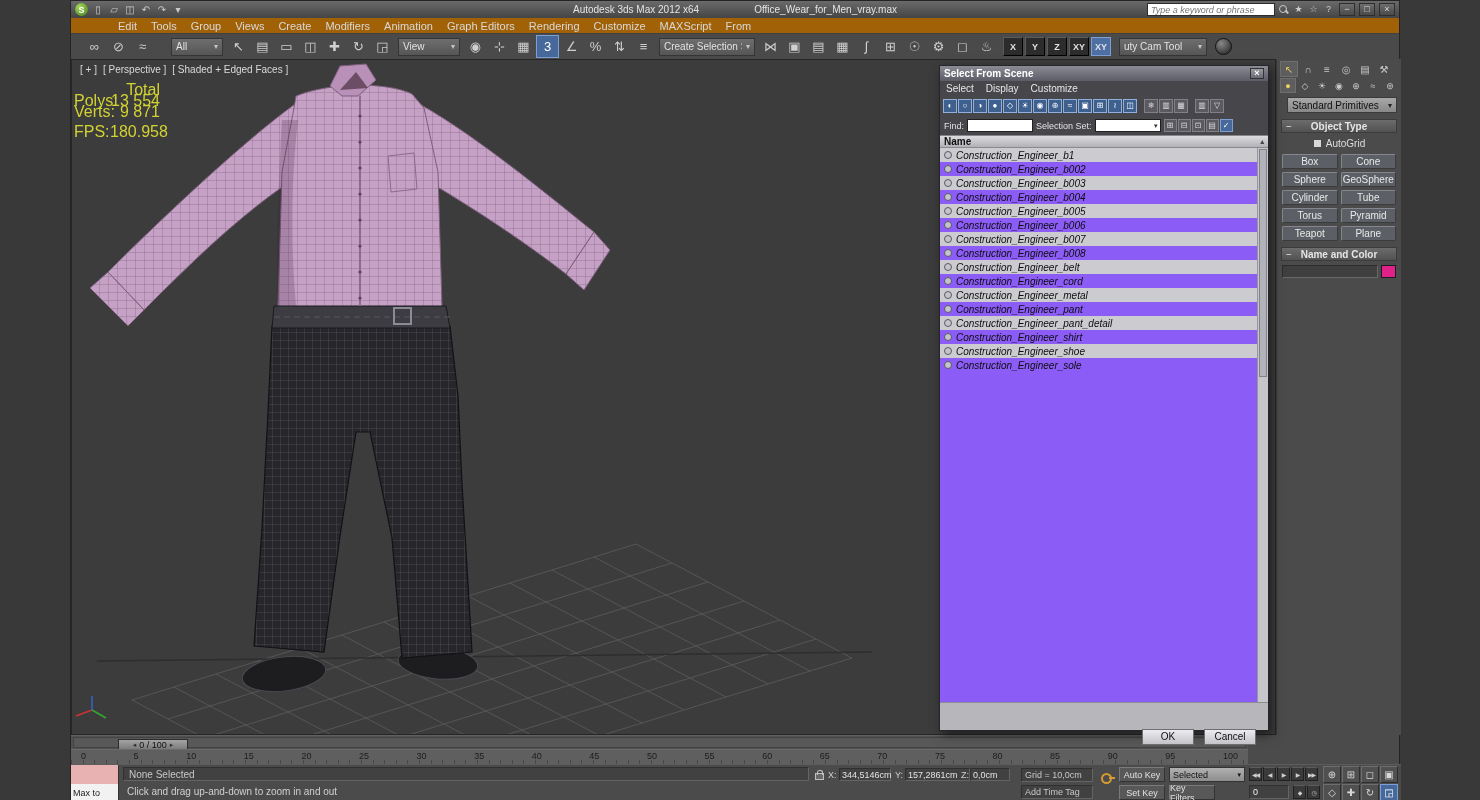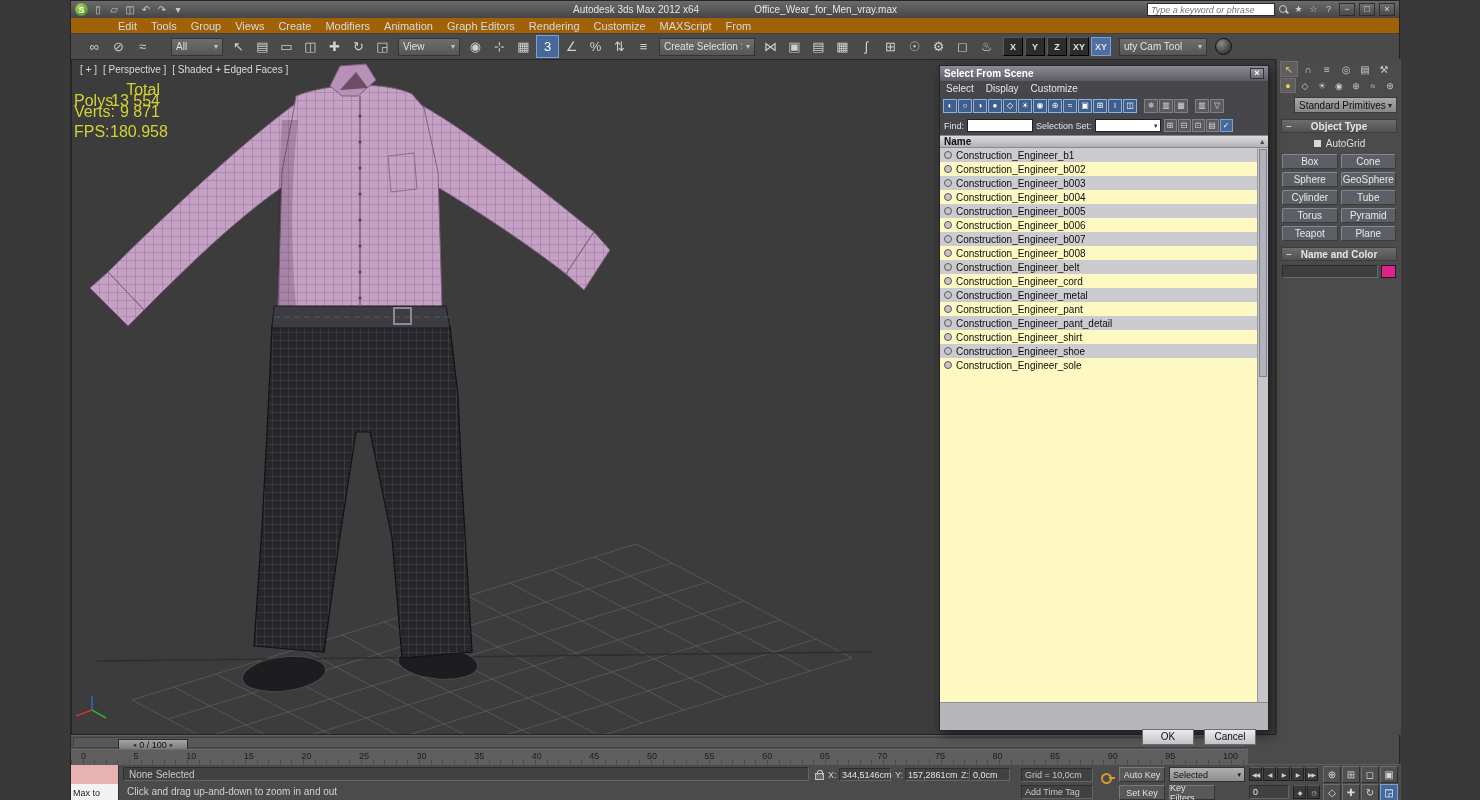--- a/index.html
+++ b/index.html
@@ -59,21 +59,21 @@
   .vp-stats .fps { margin-top:9px; }
 
   
   .cmdpanel { position:absolute; left:1205px; top:58px; width:125px; height:676px; background:#4b4b4b;
     border-left:1px solid #3a3a3a; padding:2px 3px; }
   .cp-tabs { display:flex; gap:1px; margin-bottom:1px; }
   .cp-tab { width:18px; height:16px; display:flex; align-items:center; justify-content:center; color:#c9c9c9; font-size:10px;
     background:#4b4b4b; border:1px solid transparent; }
   .cp-tab[data-state="active"] { background:#5e5e5e; border:1px solid #6f6f6f; color:#f0d060; }
   .cp-tab2 { width:16px; height:15px; font-size:9px; }
-  .cp-dd { height:16px; margin:4px 1px 0 14px; background:linear-gradient(#a8a8a8,#888888); border:1px solid #3a3a3a;
+  .cp-dd { height:16px; margin:4px 1px 0 7px; background:linear-gradient(#a8a8a8,#888888); border:1px solid #3a3a3a;
     color:#101010; font-size:10px; display:flex; align-items:center; padding:0 4px; }
   .cp-dd .caret { margin-left:auto; font-size:8px; color:#222; }
   .rollout-h { position:relative; height:14px; margin:6px 1px 0 1px; background:linear-gradient(#6c6c6c,#525252);
     border:1px solid #3c3c3c; color:#e6e6e6; font-size:10px; font-weight:bold; display:flex; align-items:center; justify-content:center; }
   .rollout-h .minus { position:absolute; left:4px; font-weight:normal; }
   .ag-row { display:flex; align-items:center; justify-content:center; gap:4px; height:16px; margin-top:2px;
     font-size:10px; color:#dedede; }
   .cb { width:9px; height:9px; background:#d8d8d8; border:1px solid #4a4a4a; }
   .cp-grid { display:grid; grid-template-columns:1fr 1fr; gap:3px; margin:3px 2px; }
   .cp-btn { height:15px; background:#5c6066; border:1px solid #393b3d; border-top-color:#84888e; border-left-color:#84888e;
@@ -100,21 +100,21 @@
   .find-input { width:66px; height:13px; background:#fff; border:1px solid #202020; font-size:9px; padding:0 2px; }
   .selset-dd { width:66px; height:13px; background:#fff; border:1px solid #202020; color:#333; font-size:9px;
     display:flex; align-items:center; padding:0 2px; }
   .selset-dd .caret { margin-left:auto; font-size:7px; color:#333; }
   .mini-btn { width:13px; height:13px; background:#5a5a60; border:1px solid #808086; color:#ddd; font-size:8px;
     display:flex; align-items:center; justify-content:center; flex:none; }
   .mini-btn[data-state="active"] { background:#46689a; border-color:#7da0d4; color:#fff; }
   .dlg-header { height:13px; background:linear-gradient(#dcdce0,#b2b2b6); border-top:1px solid #86868a; border-bottom:1px solid #8a8a8e;
     display:flex; align-items:center; padding:0 4px; font-size:10px; font-weight:bold; color:#101010; flex:none; }
   .dlg-header .sort { margin-left:auto; font-size:7px; color:#444; }
-  .dlg-body { flex:1; position:relative; background:#fef9c3; overflow:hidden; }
+  .dlg-body { flex:1; position:relative; background:#8b5cf6; overflow:hidden;font-style:italic; }
   .dlg-rows { position:absolute; left:0; top:0; right:11px; }
   .srow { height:14px; display:flex; align-items:center; gap:4px; padding-left:4px; font-size:10px; color:#0d0d0d; }
   .dlg-rows div:nth-of-type(odd) { background:#cbcbd0; }
   .obj-ic { width:8px; height:8px; border-radius:50%; border:1px solid #5a5a62; background:#c4c4ca; flex:none; }
   .dlg-scroll { position:absolute; right:0; top:0; bottom:0; width:11px; background:#c6c6ca; border-left:1px solid #97979b; }
   .dlg-thumb { position:absolute; left:1px; right:1px; top:1px; height:228px; background:#b2b2ba; border:1px solid #82828a; }
   .dlg-bottom { height:28px; background:#b7b7bb; border-top:1px solid #8e8e92; display:flex; align-items:center;
     justify-content:flex-end; gap:10px; padding-right:12px; flex:none; }
   .dlg-btn { width:52px; height:16px; background:linear-gradient(#ececf0,#c4c4c8); border:1px solid #6e6e72;
     font-size:10px; color:#101010; display:flex; align-items:center; justify-content:center;margin-top:40px; }

